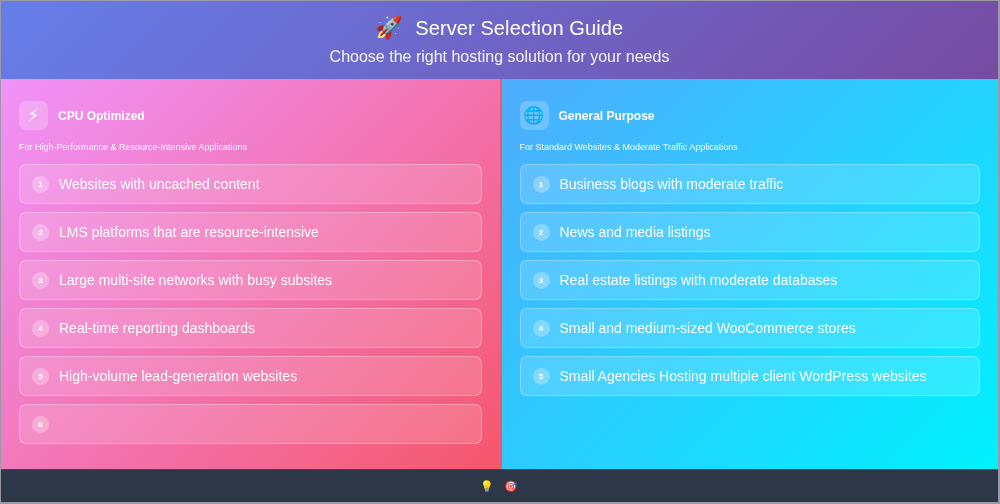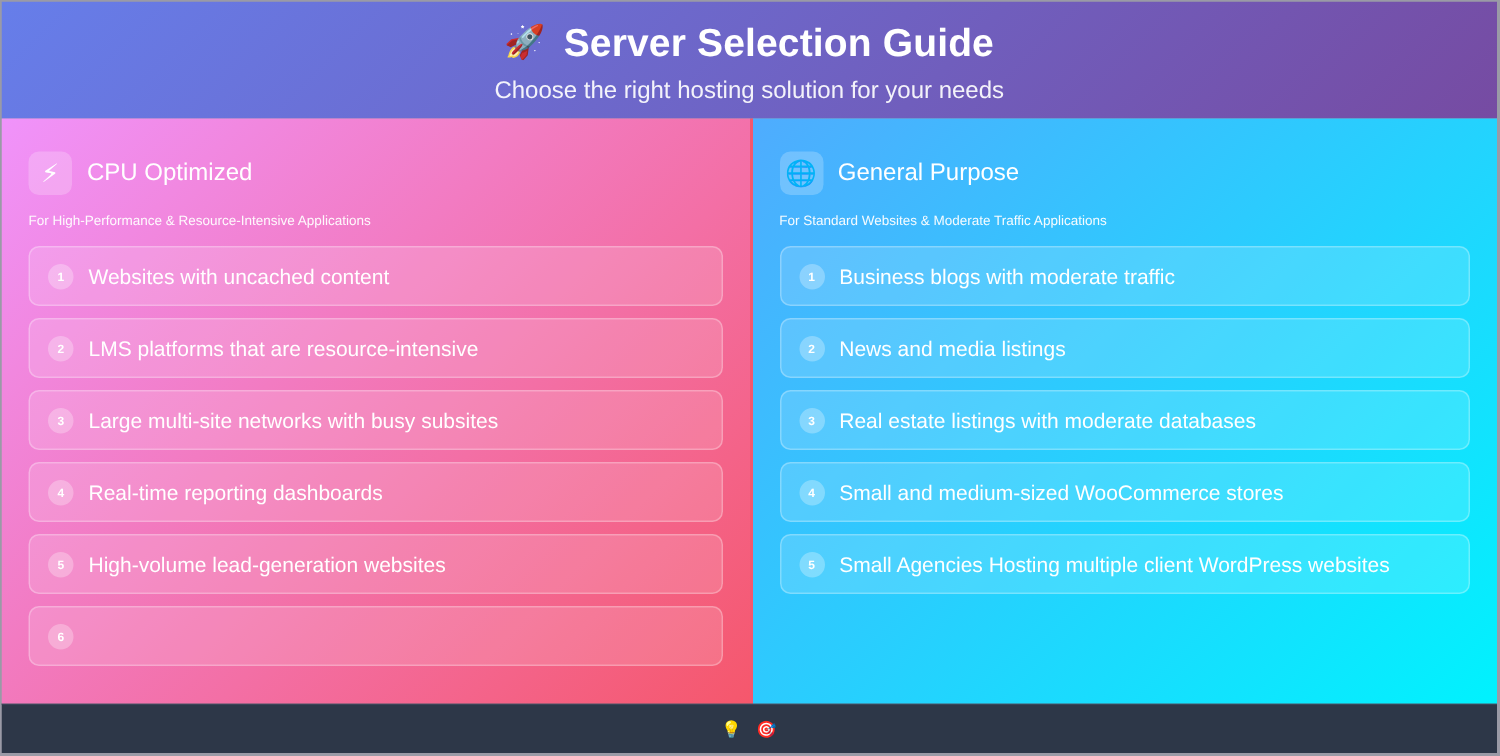--- a/index.html
+++ b/index.html
@@ -10,34 +10,34 @@
     display: flex; flex-direction: column; overflow: hidden;
   }
   .header {
     height: 78px; flex: 0 0 78px;
     background: linear-gradient(135deg, #667eea 0%, #764ba2 100%);
     display: flex; flex-direction: column; align-items: center; justify-content: center;
     color: #fff;
   }
   .title-row { display: flex; align-items: center; gap: 12px; margin-top: 2px; }
   .title-icon { font-size: 22px; line-height: 1; }
-  .title { font-size: 26px; font-weight: bold; letter-spacing: 0.1px; text-align: center; }
+  .title { font-size: 20px; font-weight: normal; letter-spacing: 0.1px; text-align: center; }
   .subtitle { font-size: 16px; margin-top: 8px; opacity: 0.92; }
 
   .panels { display: flex; height: 390px; flex: 0 0 390px; }
   .panel { width: 50%; height: 100%; padding: 22px 18px 0 18px; color: #fff; position: relative; }
   .panel.cpu { background: linear-gradient(135deg, #f093fb 0%, #f5576c 100%); }
   .panel.gp { background: linear-gradient(135deg, #4facfe 0%, #00f2fe 100%); border-left: 2px solid #f5576c; }
   .panel-head { display: flex; align-items: center; gap: 10px; }
   .panel-icon {
     width: 29px; height: 29px; border-radius: 7px;
     background: rgba(255,255,255,0.22);
     display: flex; align-items: center; justify-content: center; font-size: 17px;
   }
-  .panel-title { font-size: 16px; font-weight: normal; }
+  .panel-title { font-size: 12px; font-weight: bold; }
   .panel-sub { font-size: 9px; font-weight: normal; margin-top: 12px; opacity: 0.95; }
   .list { margin-top: 12px; display: flex; flex-direction: column; gap: 8px; }
   .item {
     height: 40px; border-radius: 7px;
     background: rgba(255,255,255,0.15);
     border: 1px solid rgba(255,255,255,0.28);
     display: flex; align-items: center; padding-left: 12px;
   }
   .num {
     width: 17px; height: 17px; border-radius: 50%;

